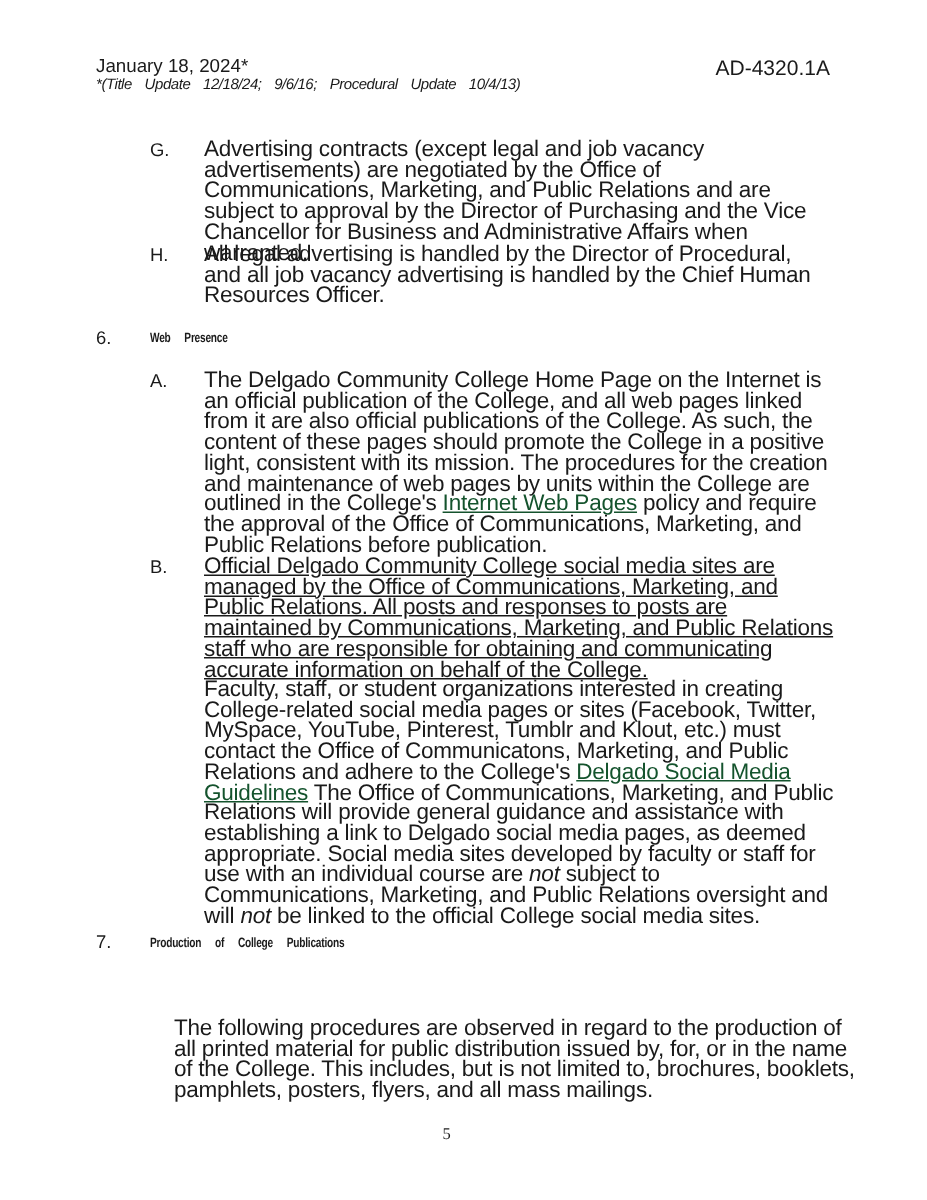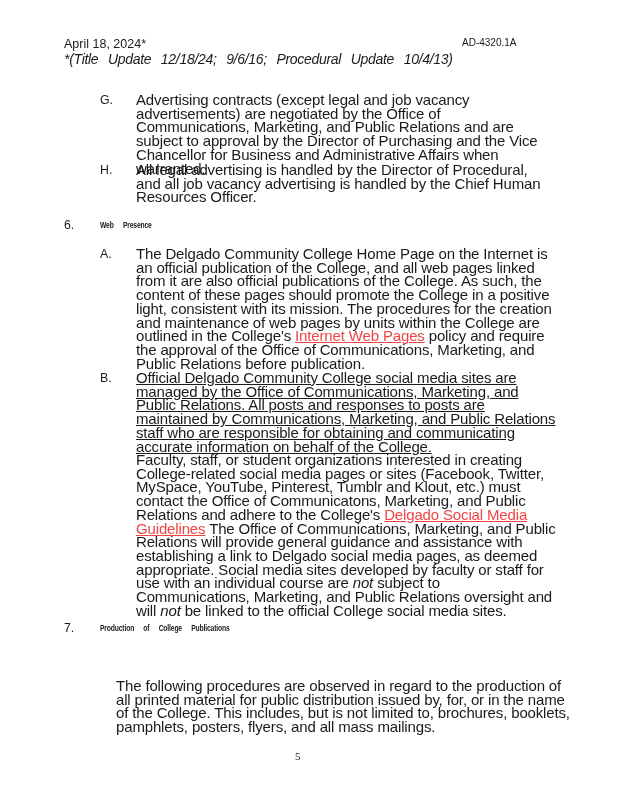--- a/index.html
+++ b/index.html
@@ -1,35 +1,35 @@
 <!DOCTYPE html>
 <html><head>
 <meta charset="utf-8">
 <style>
   html, body { margin: 0; padding: 0; background: #ffffff; }
   body {
     width: 618px; height: 800px; position: relative; overflow: hidden;
     font-family: "Liberation Sans", sans-serif; color: #1a1a1a;
   }
   .hdr-date { position: absolute; left: 64px; top: 37px; font-size: 12.5px; }
-  .hdr-code { position: absolute; left: 462px; top: 37px; font-size: 10px; }
-  .hdr-note { position: absolute; left: 64px; top: 51px; font-size: 14px; font-style: italic; word-spacing: 6px; letter-spacing: -0.3px; }
+  .hdr-code { position: absolute; left: 477px; top: 37px; font-size: 14px; }
+  .hdr-note { position: absolute; left: 64px; top: 51px; font-size: 10px; font-style: italic; word-spacing: 6px; letter-spacing: -0.3px; }
   .letter { position: absolute; left: 100px; font-size: 12.3px; }
   .body { position: absolute; left: 136px; width: 420px; font-size: 15px; line-height: 13.7px; letter-spacing: -0.15px; }
   .sec-num { position: absolute; left: 64px; font-size: 12.3px; }
   .sec-title { position: absolute; left: 100px; font-size: 9px; font-weight: bold; transform: scaleX(0.75); transform-origin: left; letter-spacing: -0.2px; word-spacing: 10px; font-family: "Liberation Sans", sans-serif; }
-  a.link { color: #ef4444; }
+  a.link { color: #14532d; }
   .page-num { position: absolute; left: 295px; top: 750px; font-size: 11px; font-family: "Liberation Serif", serif; }
   em { }
 </style>
 </head>
 <body>
 
 <div>
-  <div class="hdr-date">April 18, 2024*</div>
+  <div class="hdr-date">January 18, 2024*</div>
   <div class="hdr-code">AD-4320.1A</div>
   <div class="hdr-note">*(Title Update 12/18/24; 9/6/16; Procedural Update 10/4/13)</div>
 </div>
 
 <div class="letter" style="top:93px;">G.</div>
 <div class="body" style="top:93px;">Advertising contracts (except legal and job vacancy advertisements) are negotiated by the Office of Communications, Marketing, and Public Relations and are subject to approval by the Director of Purchasing and the Vice Chancellor for Business and Administrative Affairs when warranted.</div>
 
 <div class="letter" style="top:163px;">H.</div>
 <div class="body" style="top:163px;">All legal advertising is handled by the Director of Procedural, and all job vacancy advertising is handled by the Chief Human Resources Officer.</div>
 

